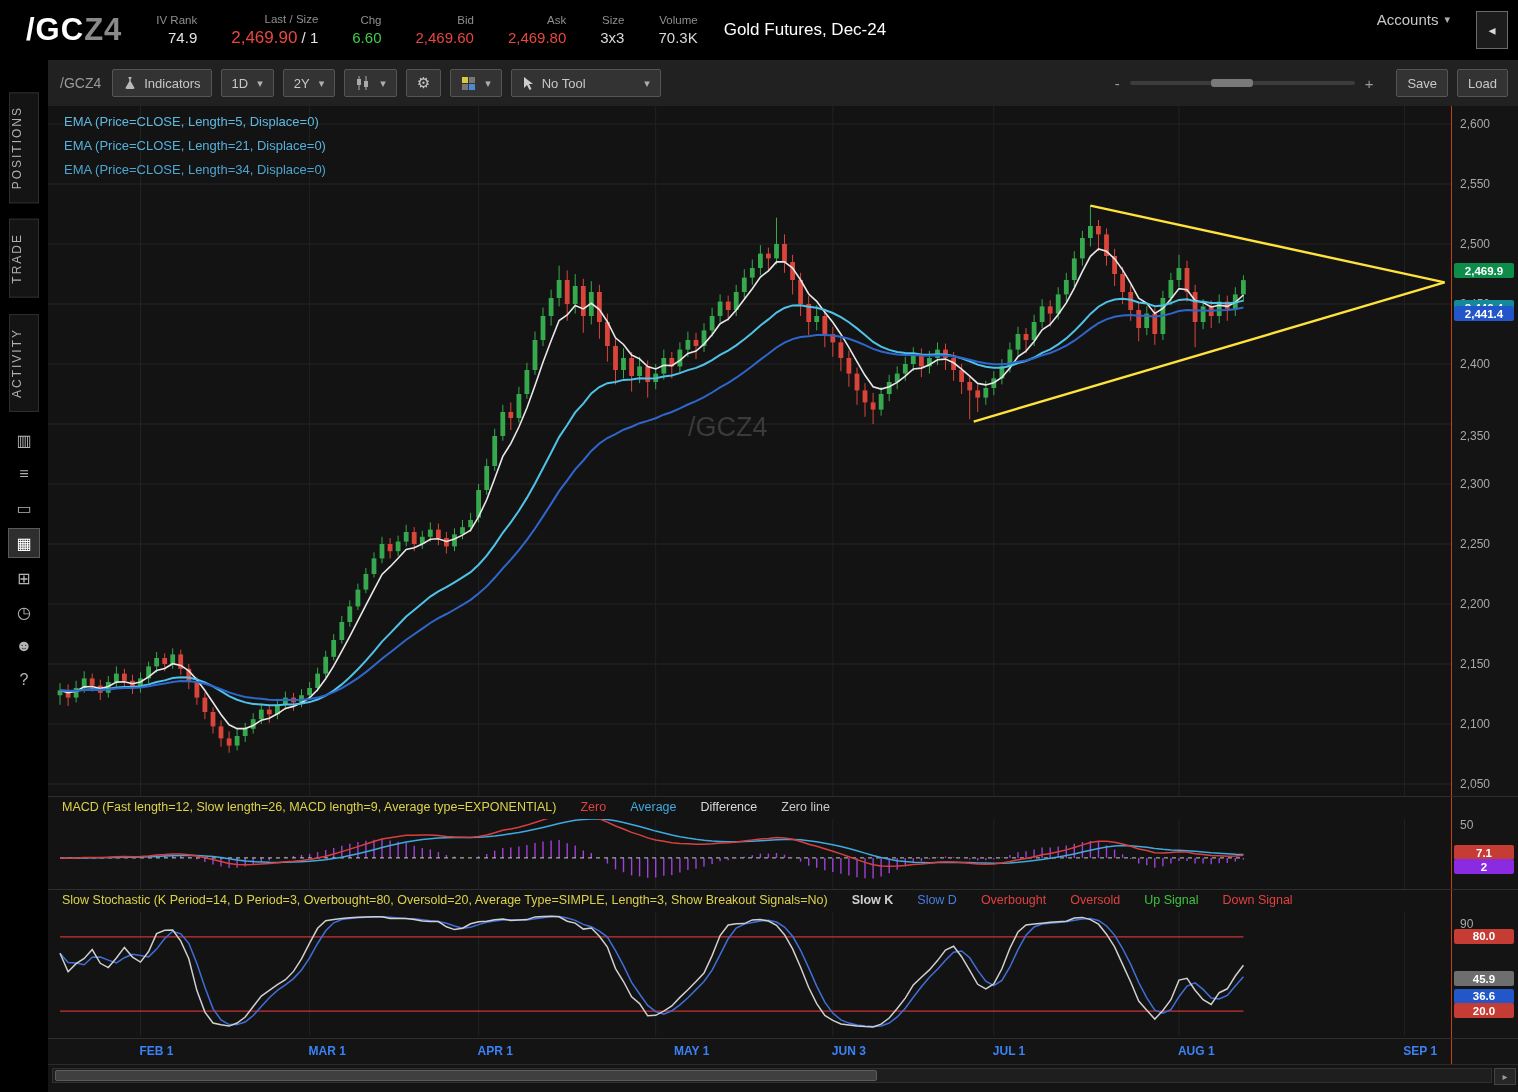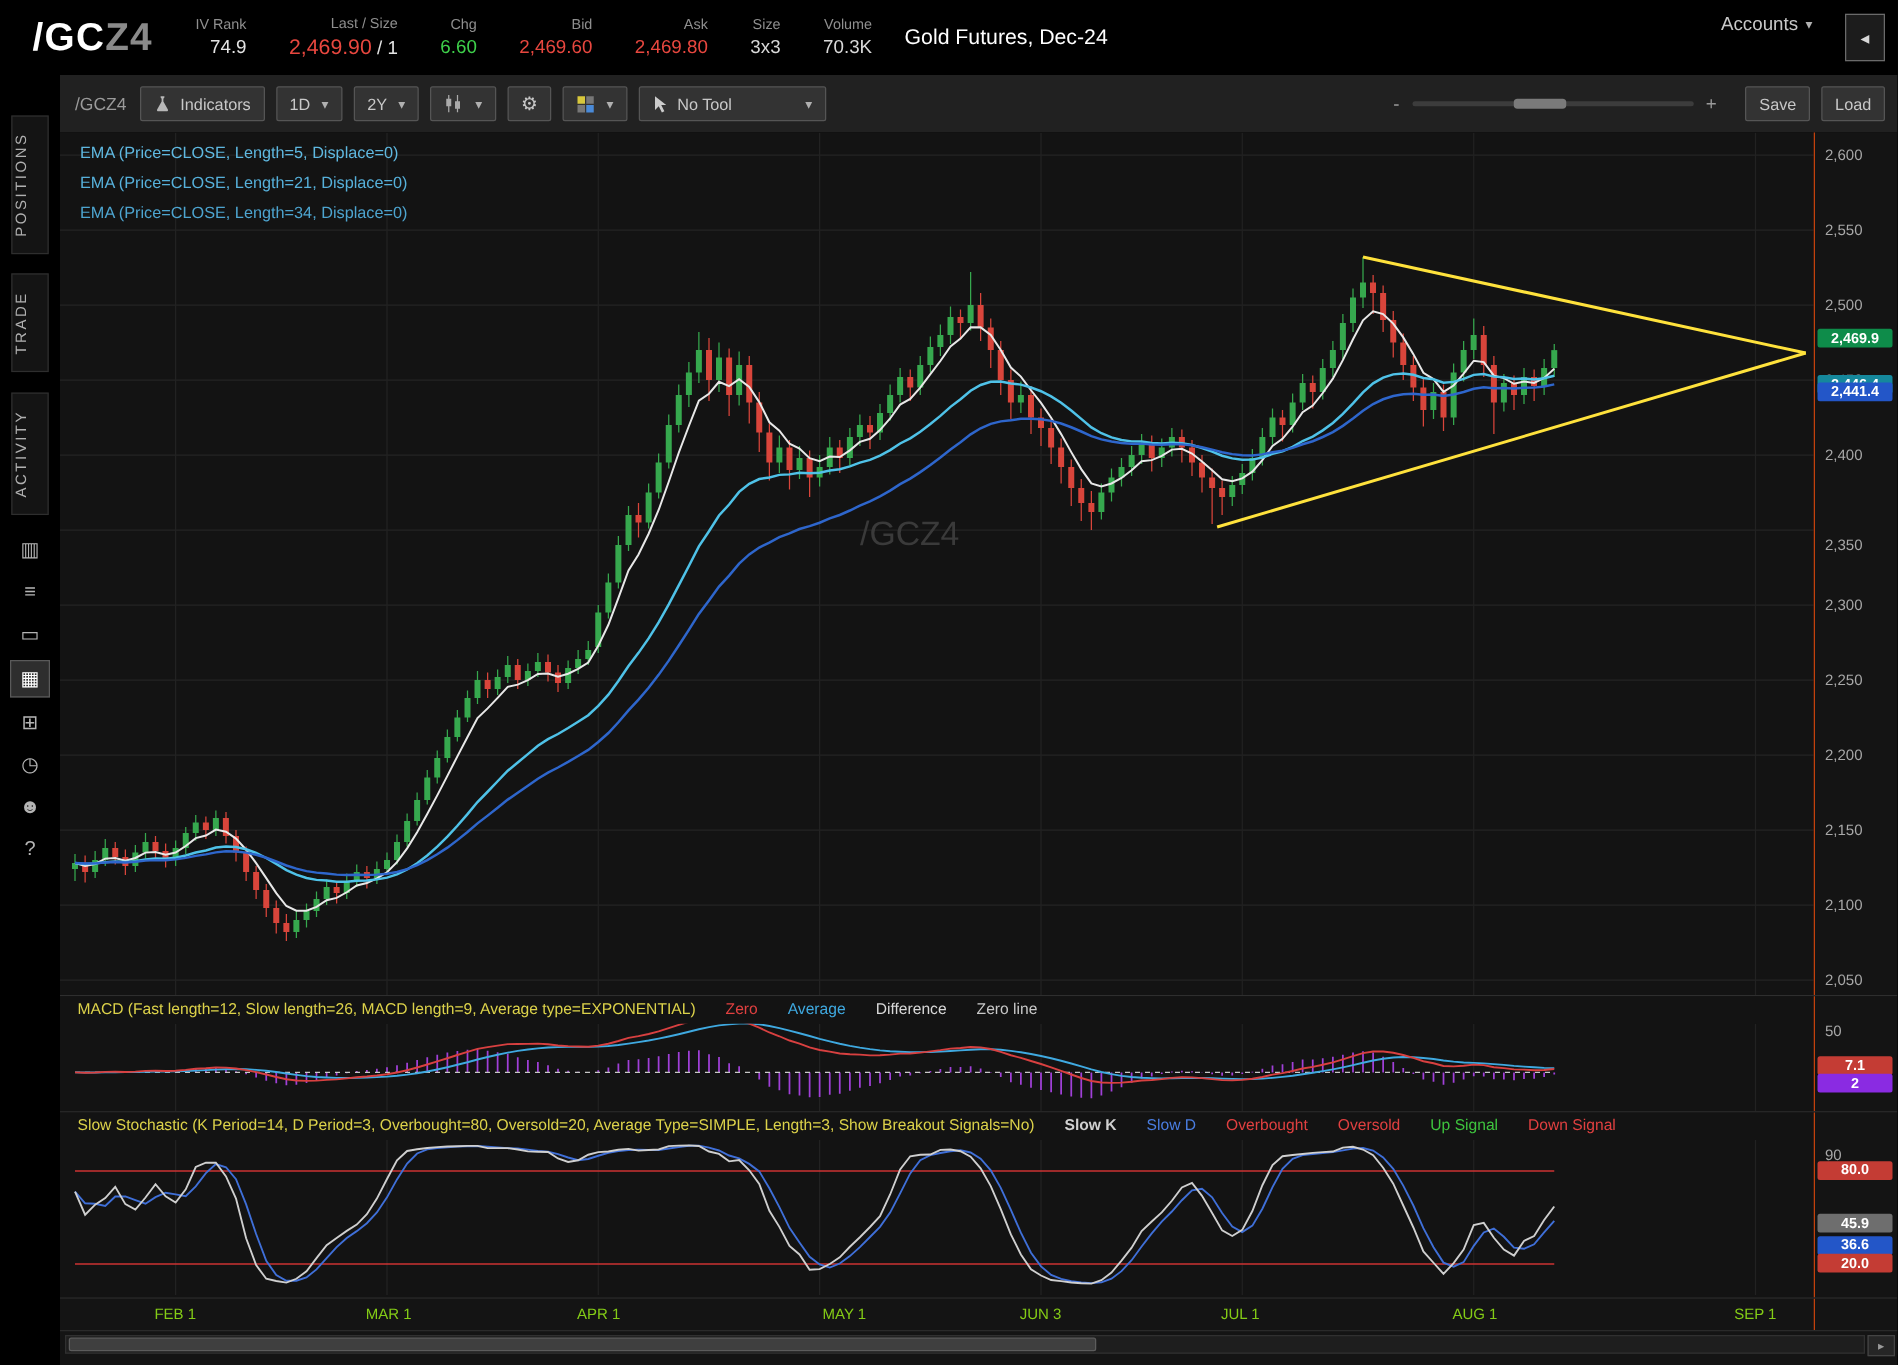--- a/index.html
+++ b/index.html
@@ -51,21 +51,21 @@
   .paxis{width:66px;position:relative;border-left:1px solid #c2410c;background:#141414;}
   .ytick{position:absolute;left:8px;font-size:12px;color:#a8a8a8;}
   .badge{position:absolute;left:2px;right:4px;text-align:center;font-size:11.5px;font-weight:bold;color:#fff;
     padding:1.5px 2px;border-radius:2px;}
   svg{display:block;}
   .studies{position:absolute;top:8px;left:16px;z-index:3;}
   .study{font-size:13px;margin-bottom:9px;}
   .plabelrow{position:absolute;top:3px;left:14px;z-index:3;display:flex;gap:24px;white-space:nowrap;font-size:12.5px;}
   .macd-row,.stoch-row,.xaxis-row{border-top:1px solid #2e2e2e;}
   .xaxis{position:relative;height:25px;background:#141414;}
-  .xlabel{position:absolute;top:5px;font-size:12px;color:#84cc16;font-weight:normal;}
+  .xlabel{position:absolute;top:5px;font-size:12px;color:#3b82f6;font-weight:bold;margin-left:16px;}
   .scroll{position:relative;height:19px;background:#141414;border-top:1px solid #2a2a2a;}
   .strack{position:absolute;left:4px;right:26px;top:3px;height:13px;background:#1e1e1e;border:1px solid #303030;}
   .sthumb{position:absolute;left:2px;top:1px;width:57%;height:9px;background:#3f3f3f;border:1px solid #5c5c5c;border-radius:2px;}
   .sbtn{position:absolute;top:3px;width:20px;height:15px;background:#262626;border:1px solid #444;color:#9a9a9a;
     font-size:10px;display:flex;align-items:center;justify-content:center;}
   .sbtn.r{right:2px;}
 </style>
 </head>
 <body>
 

